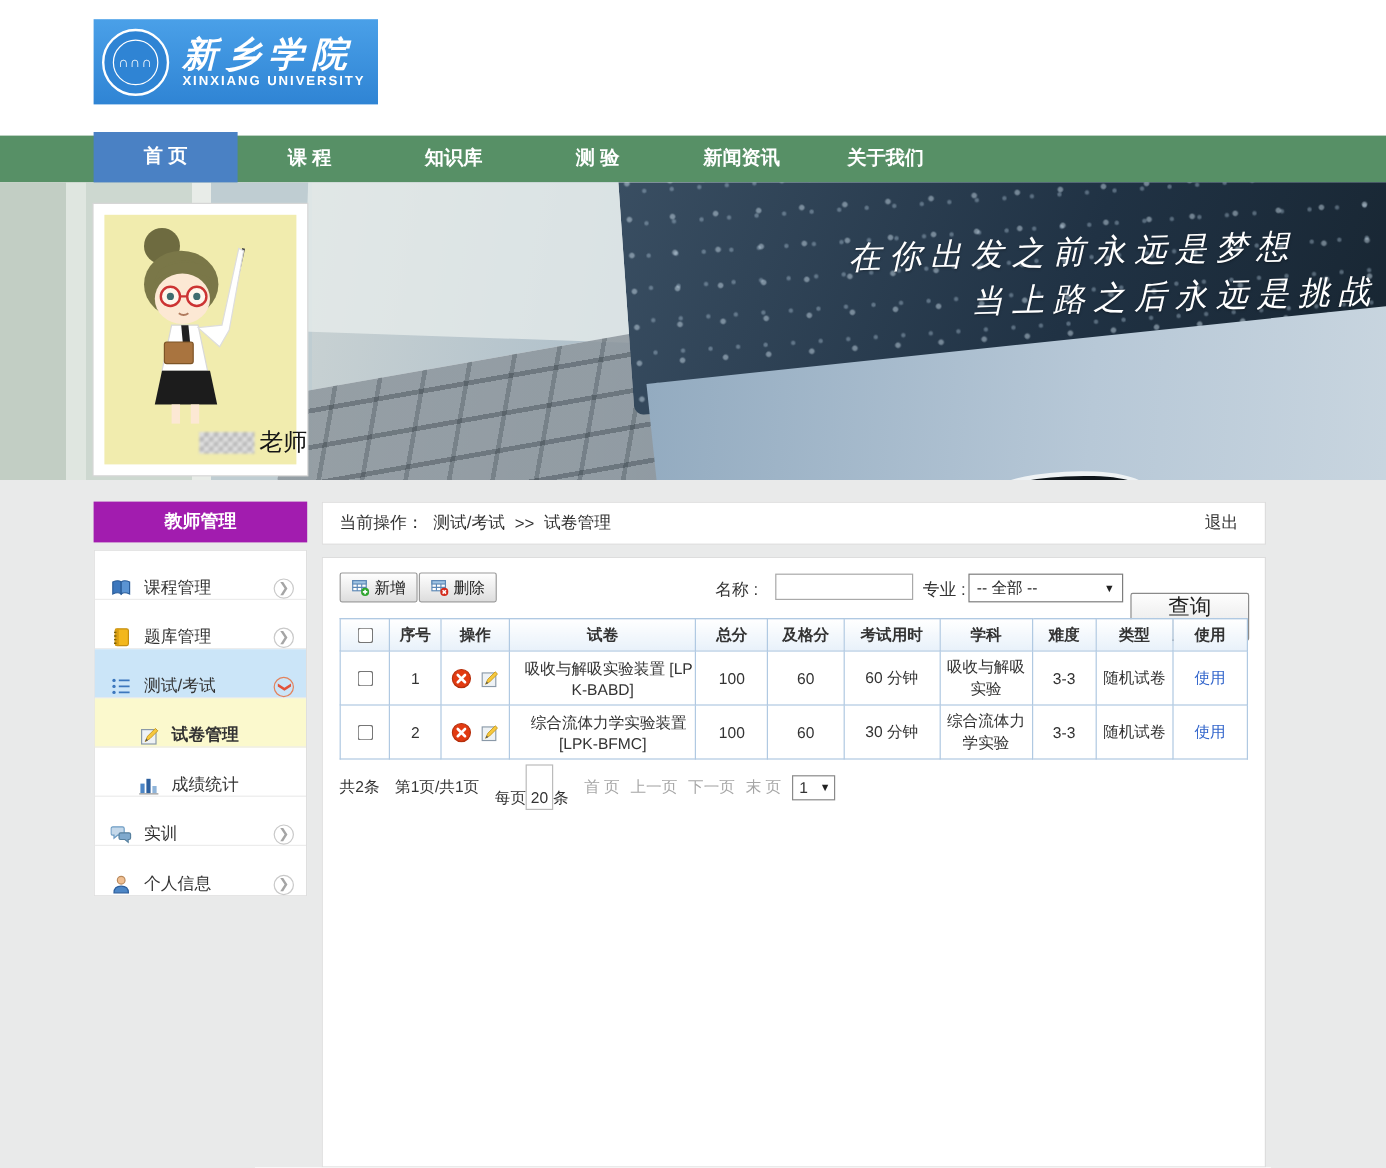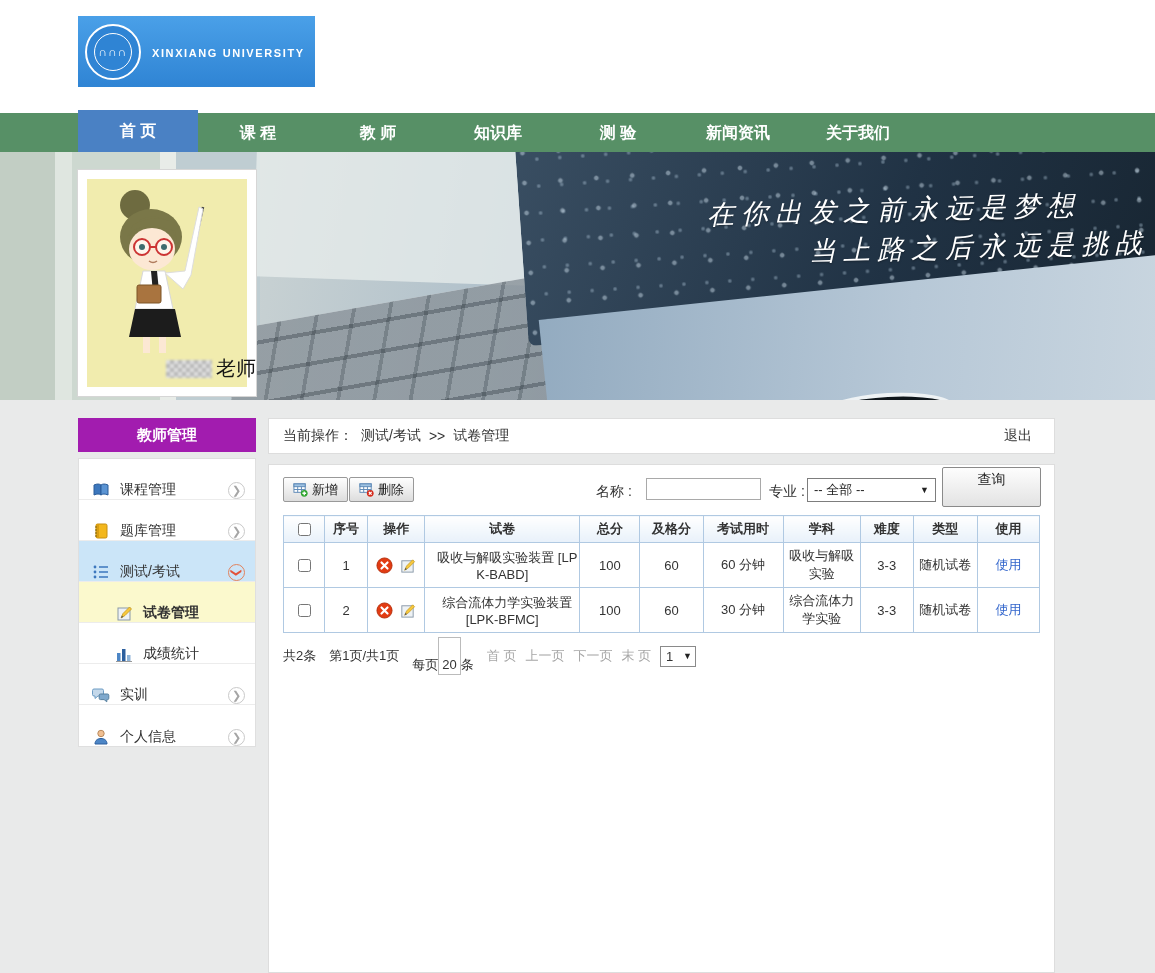--- a/index.html
+++ b/index.html
@@ -105,23 +105,23 @@
   .tool-btn svg { width:15px; height:15px; display:block; }
   .btn-add { left:14px; } .btn-del { left:80px; }
   .name-label { position:absolute; left:327px; top:18px; font-size:14px; color:#333; }
   .name-input { position:absolute; left:377px; top:13px; width:115px; height:22px;
             border:1px solid #a9a9a9; font-size:13px; padding:0 4px; }
   .major-label { position:absolute; left:500px; top:18px; font-size:14px; color:#333; }
   .major-select { position:absolute; left:538px; top:13px; width:129px; height:24px;
             border:1px solid #7d7d7d; background:#fff; font-size:13px; color:#222;
             display:flex; align-items:center; padding-left:6px; cursor:pointer; }
   .sel-arrow { margin-left:auto; margin-right:6px; font-size:9px; color:#222; }
-  .search-btn { position:absolute; left:673px; top:2px; width:99px; height:40px;
+  .search-btn { position:absolute; left:673px; top:29px; width:99px; height:40px;
             background:linear-gradient(180deg,#fdfdfd,#e3e3e3); border:1px solid #8a8a8a;
-            border-radius:2px; font-size:14px; color:#222; text-align:center; line-height:22px; cursor:pointer; }
+            border-radius:2px; font-size:18px; color:#222; text-align:center; line-height:22px; cursor:pointer; }
 
   
   .grid { position:absolute; left:14px; top:50px; width:757px; border-collapse:collapse;
           table-layout:fixed; font-size:13px; color:#333; }
   .grid th, .grid td { border:1px solid #b0c9e2; overflow:hidden; }
   .grid th { height:27px; background:linear-gradient(180deg,#ffffff,#e8f1fa); font-weight:bold; }
   .grid td { height:45px; text-align:center; vertical-align:middle; padding:2px; word-break:break-all; }
   .paper-cell { text-align:left; padding-left:4px; text-indent:10px; }
   .ops span { display:inline-block; width:17px; height:17px; margin:0 1px; vertical-align:middle; cursor:pointer; }
   .ops svg { display:block; width:17px; height:17px; }
@@ -143,28 +143,28 @@
 <body>
 
 <div class="screen">
   <div class="lower-bg"></div>
 
   <div class="logo">
     <div class="seal">
       <div class="seal-inner">∩∩∩</div>
     </div>
     <div class="logo-text">
+      <div class="logo-cn">新乡学院</div>
       <div class="logo-en">XINXIANG UNIVERSITY</div>
     </div>
   </div>
 
   <div class="navbar">
     <div class="nav-items">
       <div class="nav-item">课 程</div>
-      <div class="nav-item">教 师</div>
       <div class="nav-item">知识库</div>
       <div class="nav-item">测 验</div>
       <div class="nav-item">新闻资讯</div>
       <div class="nav-item">关于我们</div>
     </div>
   </div>
   <div class="nav-active-tab">首 页</div>
 
   <div class="banner">
     <div class="banner-left"></div>

